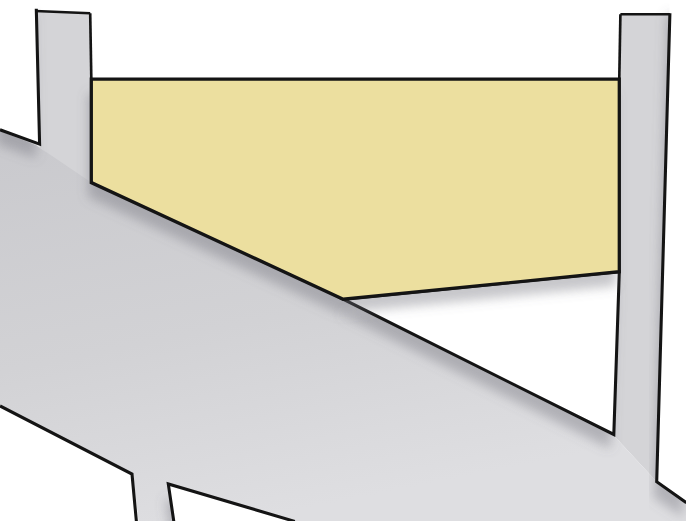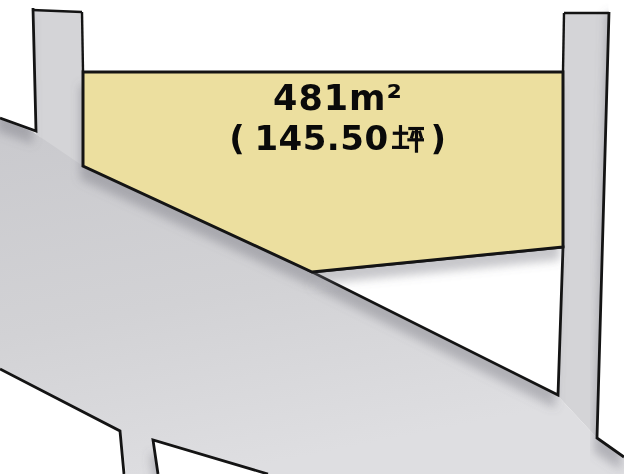--- a/index.html
+++ b/index.html
@@ -80,32 +80,14 @@
     <polygon points="83,72 563,72 563,247 312,272 83,166" fill="#ecdf9f" filter="url(#lotShadow)"></polygon>
     <polygon points="83,72 563,72 563,247 312,272 83,166" fill="none" stroke="#141414" stroke-width="3"></polygon>
 
     <path d="M82,12 L83,71" fill="none" stroke="#141414" stroke-width="2.4"></path>
     <path d="M564,13 L563,71" fill="none" stroke="#141414" stroke-width="2.4"></path>
 
     <path d="M32,10 L82,12" fill="none" stroke="#141414" stroke-width="2.4"></path>
     <path d="M564,13 L609,13" fill="none" stroke="#141414" stroke-width="2.4"></path>
   </svg>
 
-  <div class="plot-label">
-    <div class="line1">481m²</div>
-    <div class="line2">
-      <span class="paren-open">(</span><span>145.50</span><svg class="tsubo-glyph" width="32" height="34" viewBox="0 0 34 36" aria-label="坪">
-
-        <g stroke="#0a0a0a" stroke-width="3.4" fill="none" stroke-linecap="square">
-          <path d="M9,7 L9,29"></path>
-          <path d="M2.5,14 L15.5,14"></path>
-          <path d="M1.5,29 L16.5,29"></path>
-          <path d="M19,9 L33,9"></path>
-          <path d="M22.5,13 L21,18"></path>
-          <path d="M29.5,13 L31,18"></path>
-          <path d="M18,21 L34,21"></path>
-          <path d="M26,9.5 L26,33"></path>
-        </g>
-      </svg><span class="paren-close">)</span>
-    </div>
-  </div>
 
 </div>
 
 </body></html>

